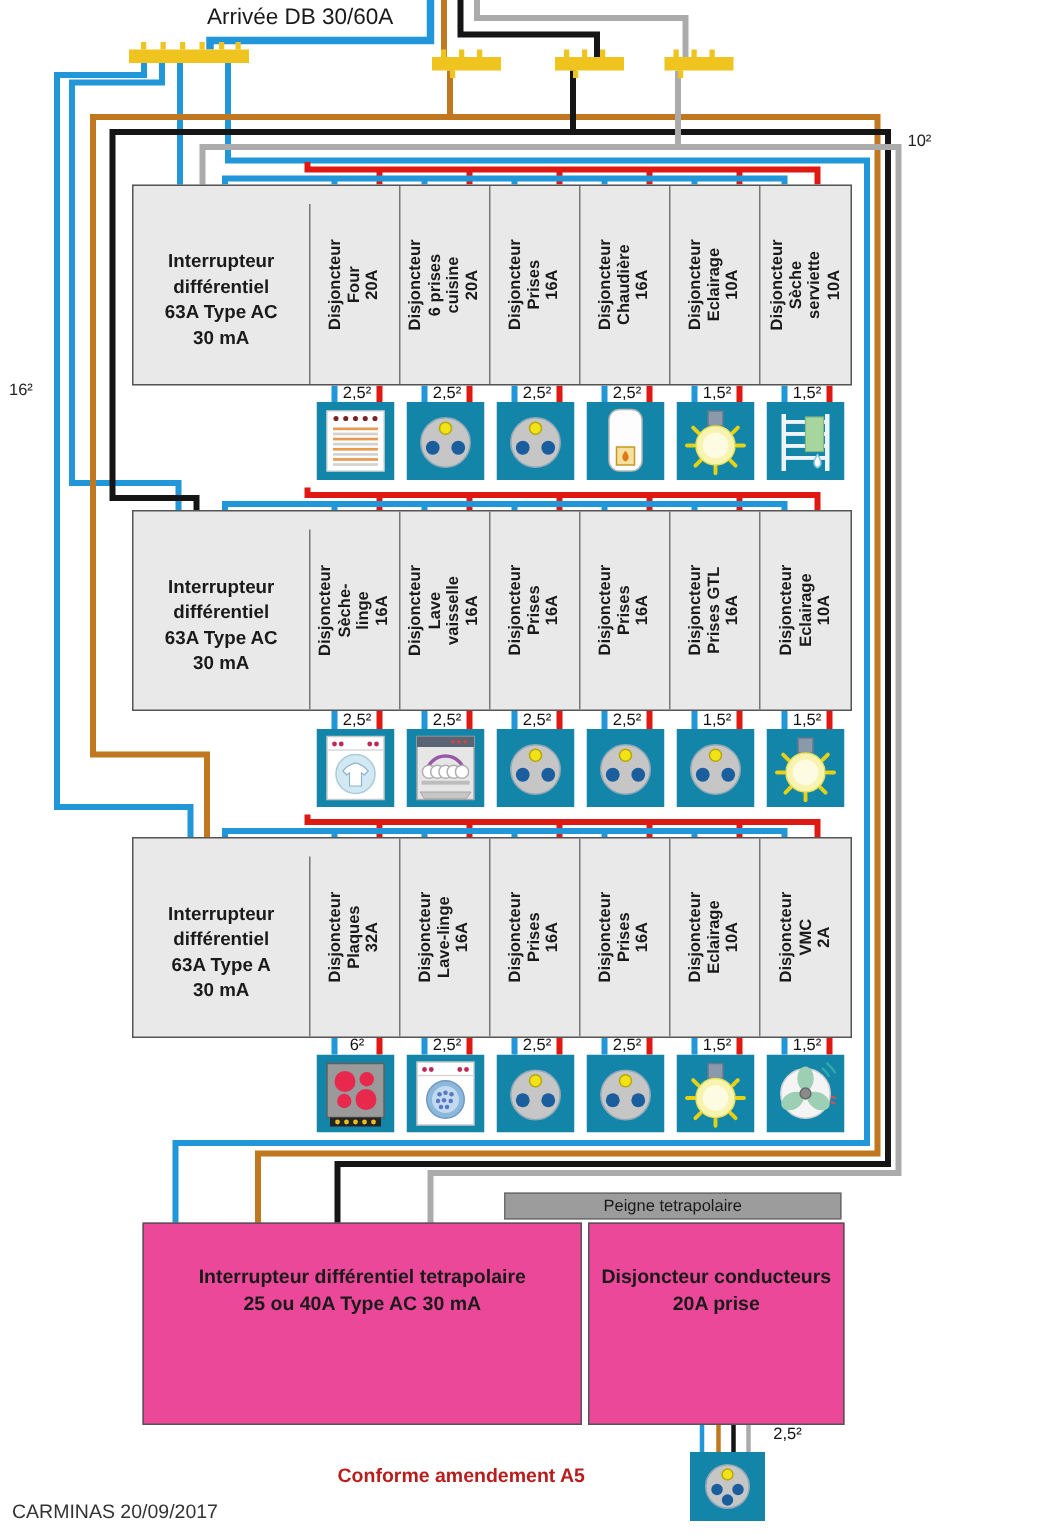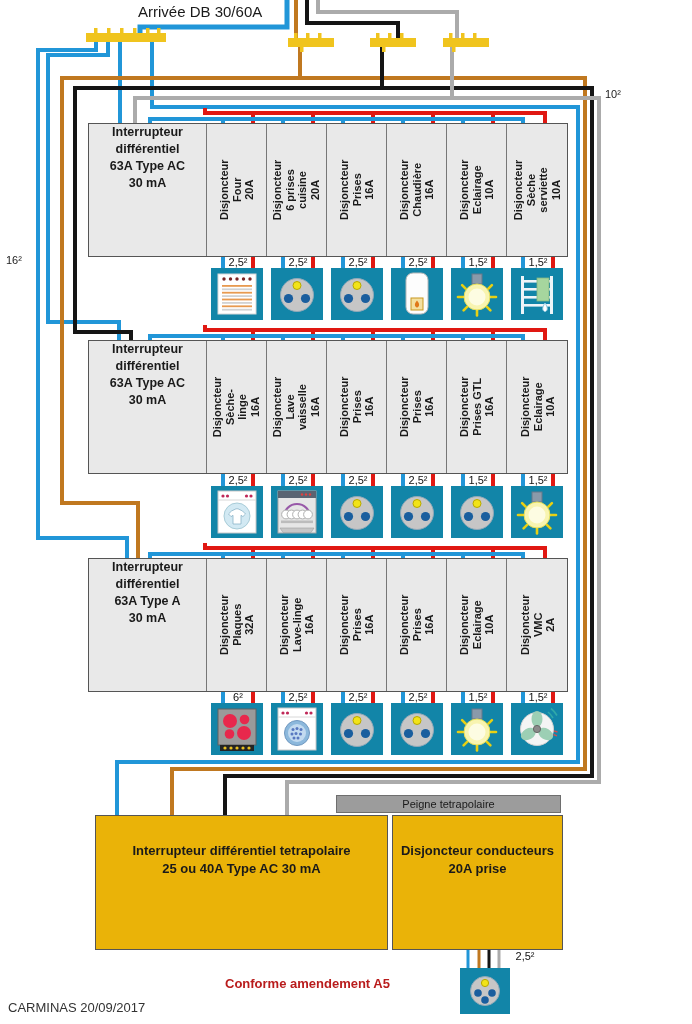--- a/index.html
+++ b/index.html
@@ -18,33 +18,33 @@
   .w-red{stroke:var(--c-live_red);}
   .bus{fill:var(--c-busbar);}
   .txt{position:absolute;z-index:5;}
   .multiline{white-space:pre-line;}
   .title{left:138px;top:3px;width:152px;font-size:15px;color:#1a1a1a;}
   .note{left:498px;top:4px;width:192px;font-size:12px;line-height:15px;text-align:center;color:#1a1a1a;}
   .gauge-side{font-size:11px;color:#222;}
   .row{position:absolute;left:88px;width:480px;height:134px;display:flex;
        background:#e9e9e9;border:1.5px solid #555;box-sizing:border-box;z-index:3;}
   .rcd{width:120px;box-sizing:border-box;border-right:1px solid #777;
-       text-align:center;font-weight:bold;font-size:12.5px;line-height:17px;}
+       text-align:center;font-weight:bold;font-size:12.5px;line-height:17px;padding-top:30px;margin-top:12px;}
   .brk{width:60px;box-sizing:border-box;border-right:1px solid #777;
        display:flex;align-items:center;justify-content:center;overflow:visible;}
   .brk:last-child{border-right:none;}
   .brk-label{transform:rotate(-90deg);width:128px;text-align:center;
        font-weight:bold;font-size:11px;line-height:12.5px;}
   .app-icon{position:absolute;width:52px;height:52px;z-index:4;}
   .app-icon svg{display:block;width:100%;height:100%;}
   .gauge{position:absolute;width:44px;text-align:center;font-size:11px;color:#111;z-index:5;}
   .peigne{position:absolute;left:336px;top:795px;width:225px;height:18px;background:#9c9c9c;
        border:1px solid #6e6e6e;box-sizing:border-box;z-index:3;
        text-align:center;font-size:11px;color:#1a1a1a;line-height:16px;}
-  .bigbox{position:absolute;top:815px;height:135px;background:#eab308;border:1.5px solid #555;
+  .bigbox{position:absolute;top:815px;height:135px;background:#ec4899;border:1.5px solid #555;
        box-sizing:border-box;z-index:3;text-align:center;font-weight:bold;font-size:13px;
        line-height:18px;padding-top:26px;}
   .box-left{left:95px;width:293px;}
   .box-right{left:392px;width:171px;}
   .tetra-icon{position:absolute;left:460px;top:968px;width:50px;height:46px;z-index:4;}
   .tetra-icon svg{display:block;width:100%;height:100%;}
   .conforme{left:225px;top:976px;width:170px;font-size:13px;font-weight:bold;color:#b91c1c;}
   .credit{left:8px;top:1000px;width:200px;font-size:13px;color:#333;}
 </style>
 </head>

